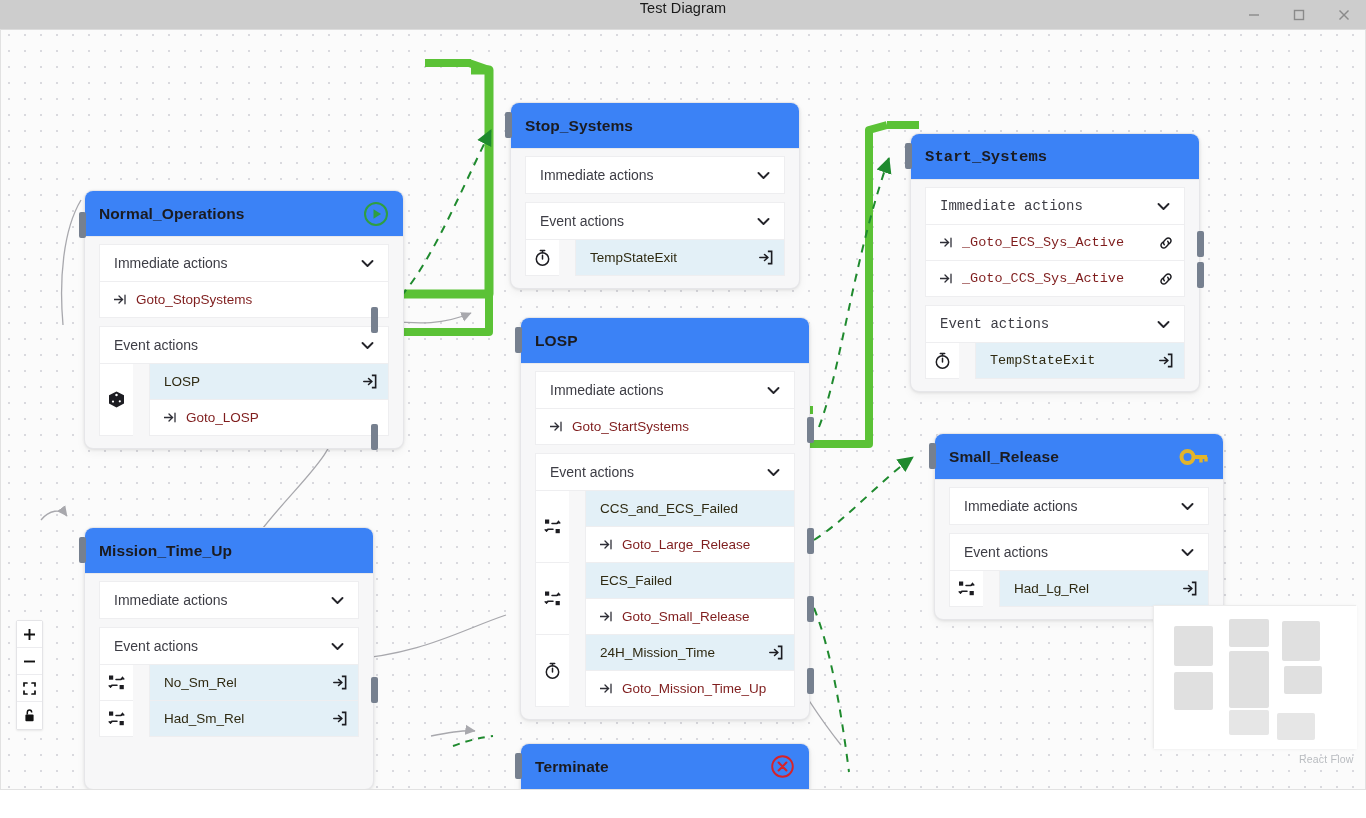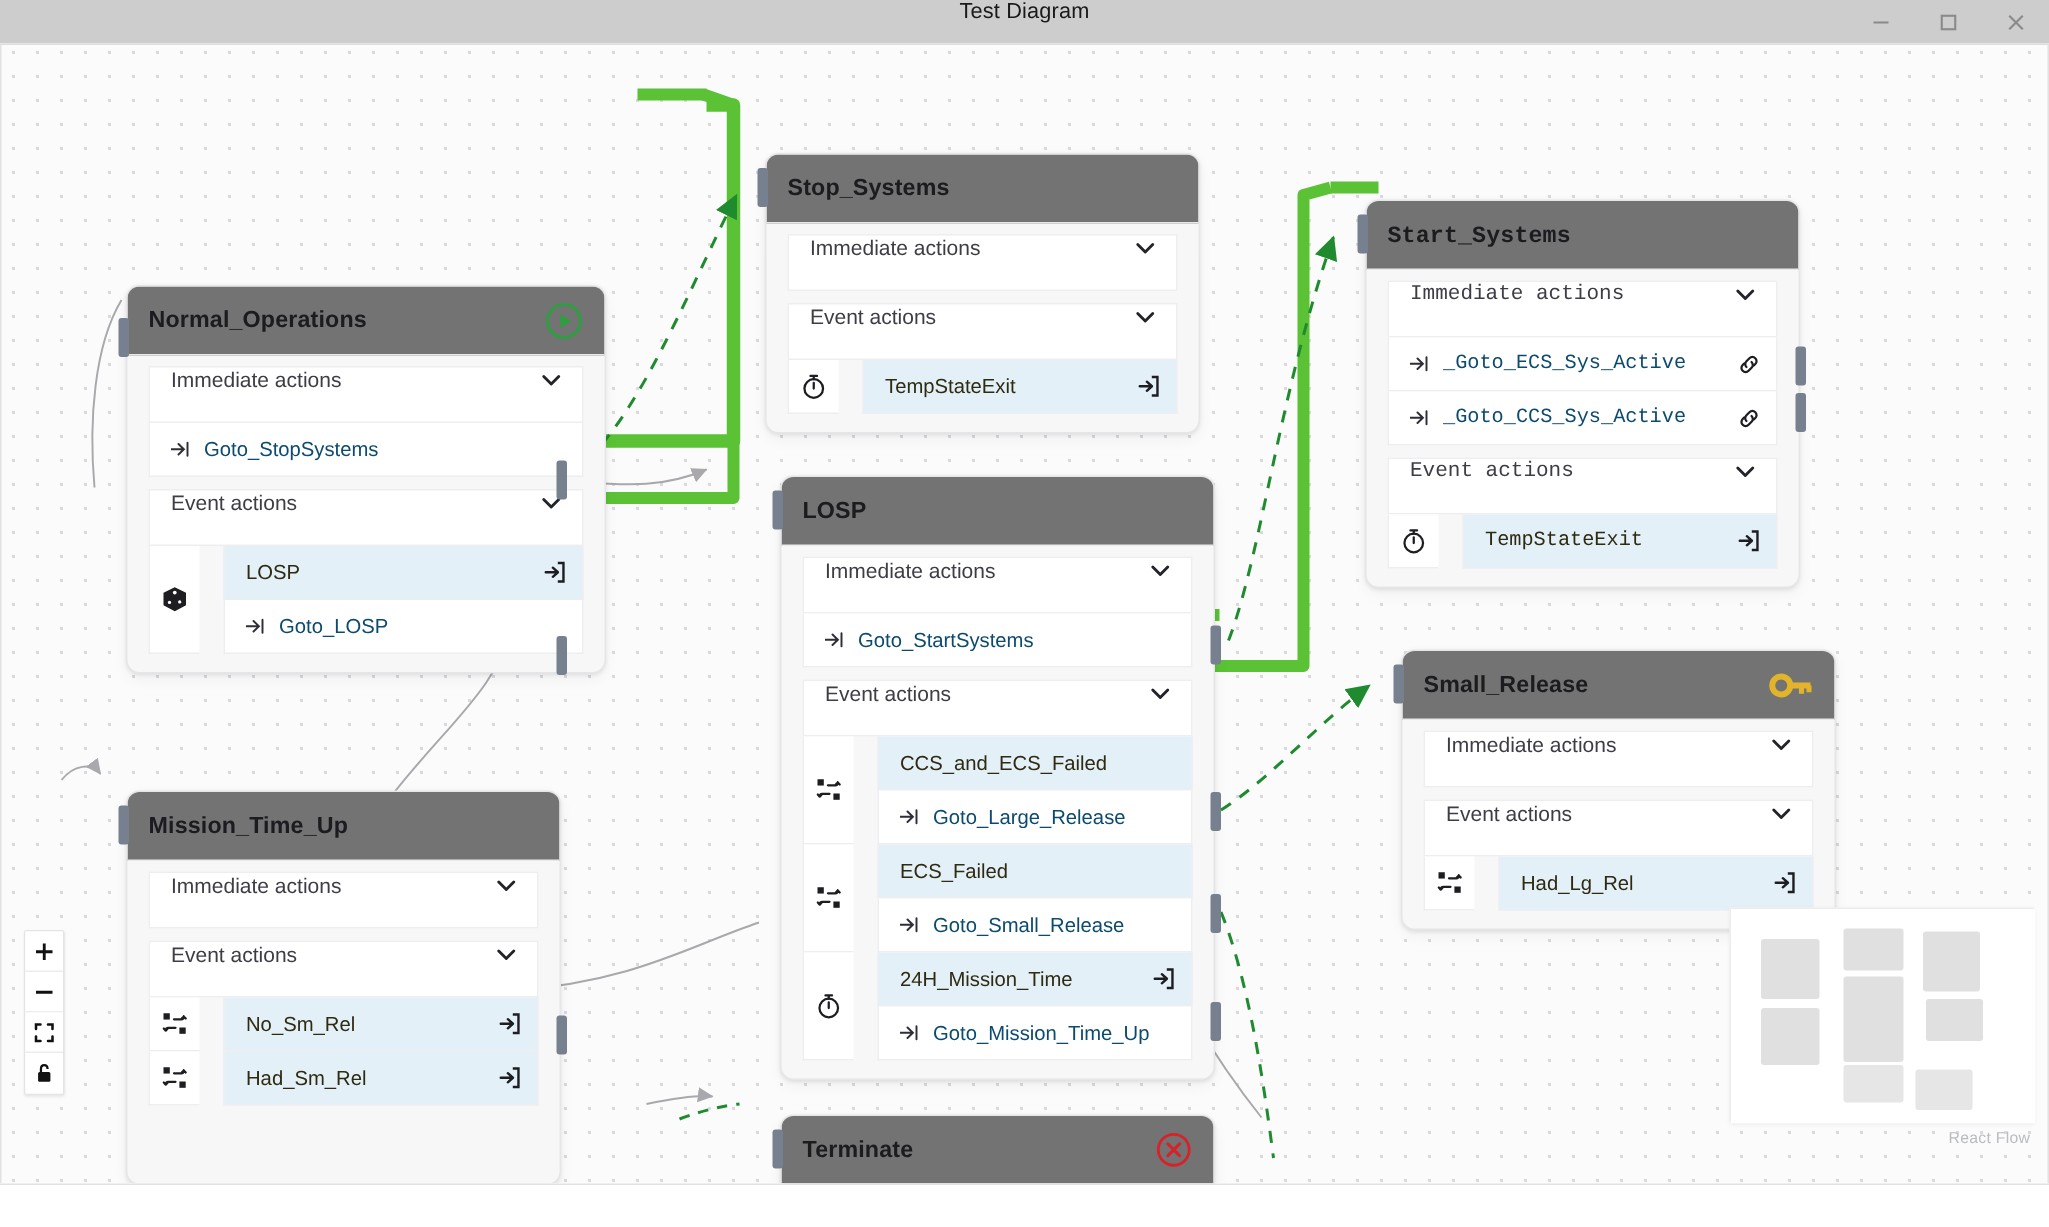--- a/index.html
+++ b/index.html
@@ -69,48 +69,48 @@
     border: 1px solid #e6e6e9;
     border-radius: 9px;
     box-shadow: 0 1px 3px rgba(0,0,0,.09), 0 4px 10px rgba(0,0,0,.045);
     overflow: hidden;
   }
   .node-header {
     height: 46px;
     display: flex; align-items: center;
     padding: 0 14px 0 14px;
     border-bottom: 1px solid #e9e9ec;
-    background: #737373;
+    background: #3b82f6;
   }
   .node-title {
     font-size: 15.5px; font-weight: bold; color: #1b1b20;
     letter-spacing: .1px; flex: 1;
   }
   .node-badge { display: flex; align-items: center; justify-content: center; }
   .node-body { padding: 7px 14px 12px 14px; }
 
   
   .sec {
     background: #ffffff;
     border: 1px solid #eeeef0;
-    display: flex; 
+    display: flex; align-items: center;
     height: 38px; padding: 0 12px 0 14px;
   }
   .sec-label { flex: 1; font-size: 14px; color: #3d3d45; }
   .sec-chev { color: #24242a; display: flex; }
   .sec-block { margin-bottom: 8px; }
   .sec-block:last-child { margin-bottom: 0; }
 
   
   .row {
     background: #ffffff;
     border: 1px solid #eeeef0; border-top: none;
     display: flex; align-items: center;
     height: 36px; padding: 0 10px 0 14px;
-    font-size: 13.5px; color: #0c4a6e;
+    font-size: 13.5px; color: #7f1d1d;
   }
   .row-evt {
     background: #e3f0f7;
     color: #2f2a12;
     font-size: 13.5px;
   }
   .row .arrow-glyph {
     margin-right: 9px; display: flex; align-items: center;
     flex: 0 0 auto;
   }

